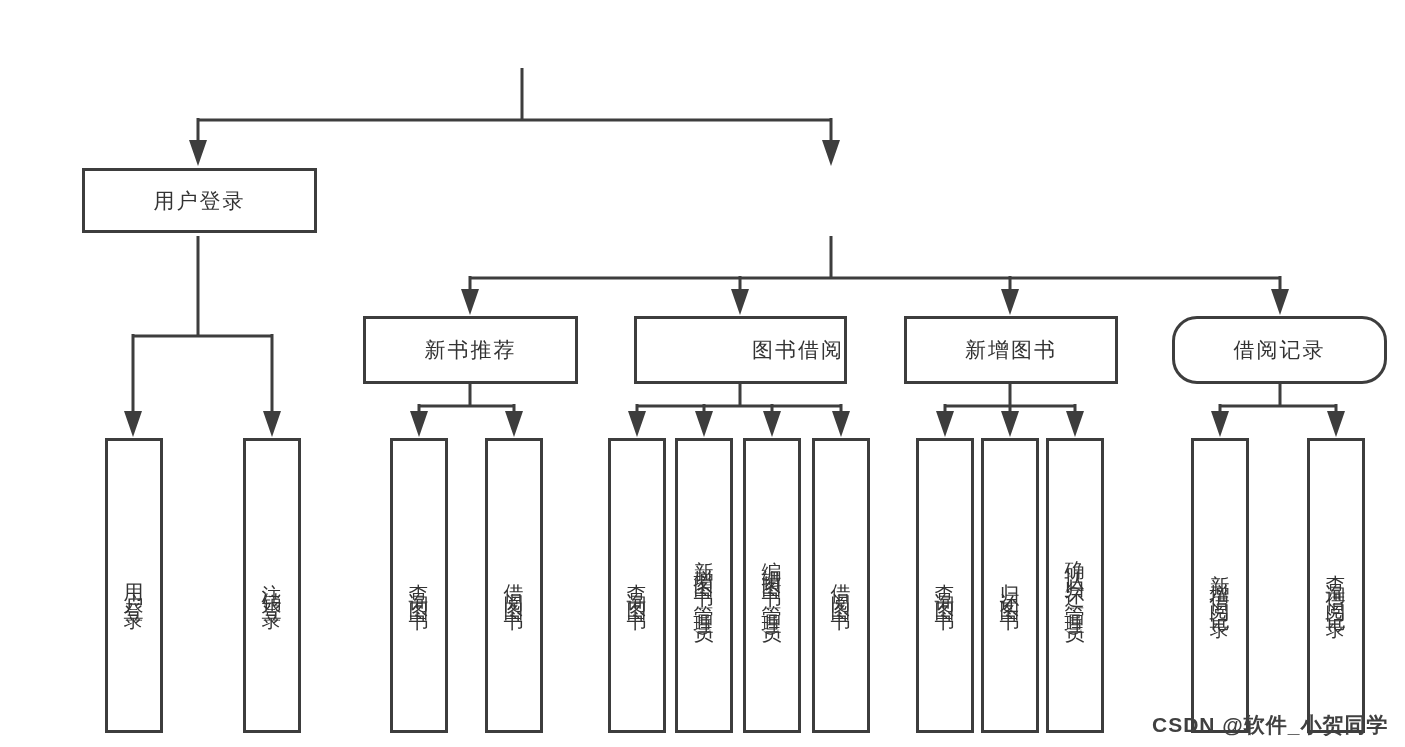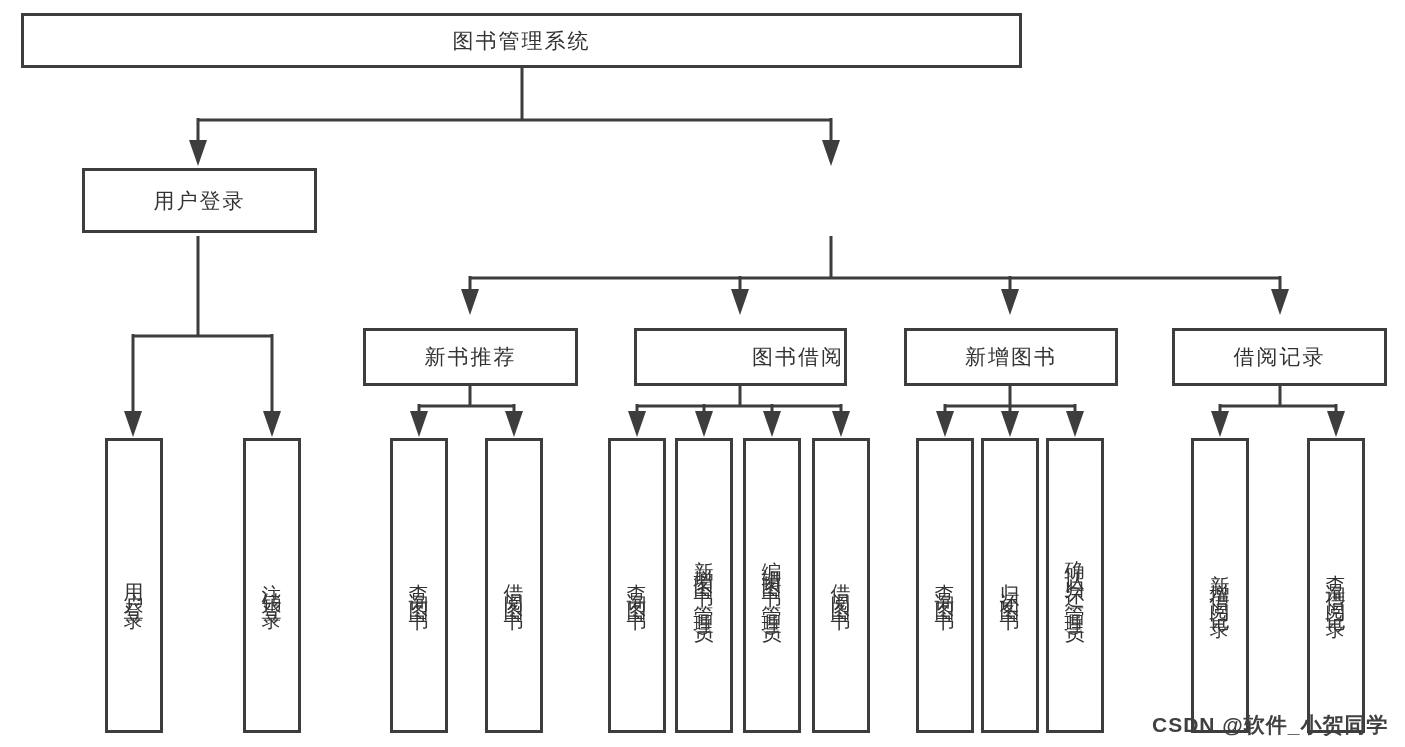--- a/index.html
+++ b/index.html
@@ -29,21 +29,21 @@
     display: flex;
     align-items: center;
     justify-content: center;
     color: #333333;
     font-size: 21px;
     letter-spacing: 2px;
     white-space: nowrap;
   }
   .lvl1 { left: 21px; top: 13px; width: 1001px; height: 55px; }
   .lvl2 { top: 168px; height: 65px; }
-  .lvl3 { top: 316px; height: 58px; margin-top: 12px; }
+  .lvl3 { top: 316px; height: 68px; }
   .leaf { top: 438px; width: 58px; height: 295px; }
   .vtext {
     writing-mode: vertical-rl;
     text-orientation: mixed;
     font-size: 20px;
     letter-spacing: 9px;
     line-height: 1.1;
     color: #333333;
   }
   .watermark {
@@ -104,38 +104,35 @@
       <polygon points="763,411 781,411 772,437"></polygon>
       <polygon points="832,411 850,411 841,437"></polygon>
       <polygon points="936,411 954,411 945,437"></polygon>
       <polygon points="1001,411 1019,411 1010,437"></polygon>
       <polygon points="1066,411 1084,411 1075,437"></polygon>
       <polygon points="1211,411 1229,411 1220,437"></polygon>
       <polygon points="1327,411 1345,411 1336,437"></polygon>
     </g>
   </svg>
 
-  <div class="box lvl1">
-    <span>图书管理系统</span>
-  </div>
 
   <div class="box lvl2" style="left:82px; width:235px;">
     <span>用户登录</span>
   </div>
 
   <div class="box lvl3" style="left:363px; width:215px;">
     <span>新书推荐</span>
   </div>
   <div class="box lvl3" style="left:634px; width:213px;justify-content:flex-end;">
     <span>图书借阅</span>
   </div>
   <div class="box lvl3" style="left:904px; width:214px;">
     <span>新增图书</span>
   </div>
-  <div class="box lvl3" style="left:1172px; width:215px;">
+  <div class="box lvl3" style="left:1172px; width:215px;border-radius:25px;">
     <span>借阅记录</span>
   </div>
 
   <div class="box leaf" style="left:105px;">
     <span class="vtext">用户登录</span>
   </div>
   <div class="box leaf" style="left:243px;">
     <span class="vtext">注销登录</span>
   </div>
 

